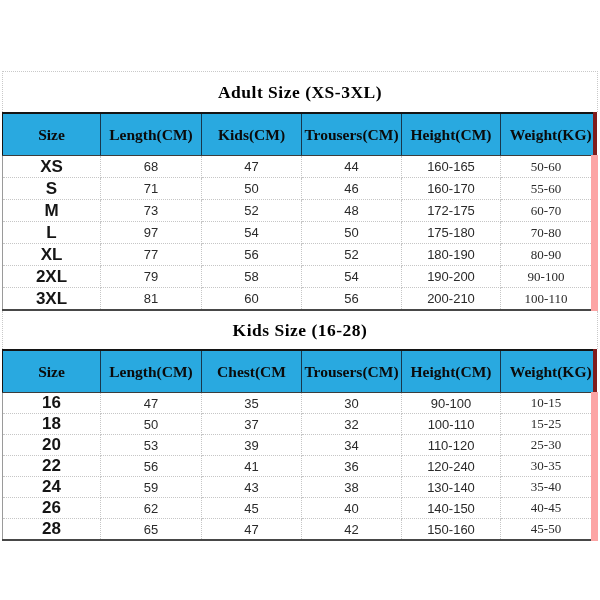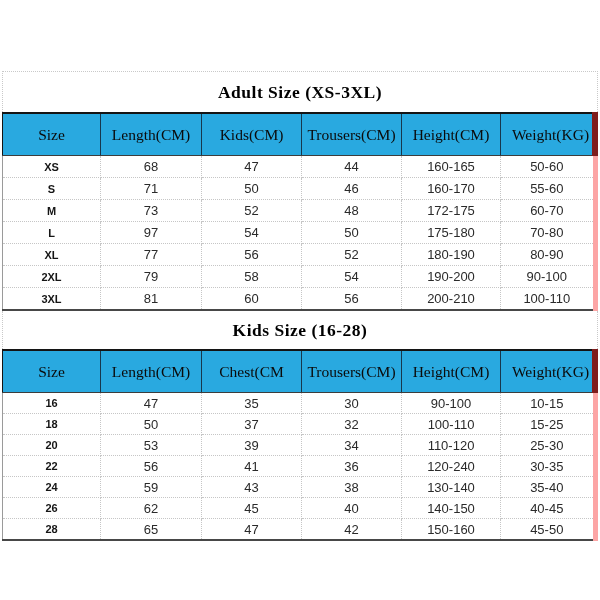--- a/index.html
+++ b/index.html
@@ -36,52 +36,52 @@
   }
   table.size-table {
     width: 100%;
     border-collapse: collapse;
     table-layout: fixed;
   }
   table.size-table th {
     background: #29a9e0;
     height: 41px;
     font-size: 15.5px;
-    font-weight: normal;
+    font-weight: bold;
     color: #0b0b0b;
     text-align: center;
     padding: 0;
     border-top: 2px solid #141414;
     border-bottom: 1px solid #3c3c3c;
     border-left: 1px solid #17374d;
     border-right: 1px solid #17374d;
     overflow: hidden;
     white-space: nowrap;
     margin-left: 8px;
   }
   table.size-table th:first-child { border-left: 1px solid #141414; }
-  table.size-table th:last-child  { border-right: 6px solid #7f1d1d; padding-left: 8px; }
+  table.size-table th:last-child  { border-right: 4px solid #7f1d1d; padding-left: 8px; }
   table.size-table td {
     font-family: "Liberation Sans", sans-serif;
     font-size: 13px;
     color: #2a2a2a;
     text-align: center;
     padding: 0;
     border-right: 1px dotted #c6c6c6;
     border-bottom: 1px dotted #c6c6c6;
     white-space: nowrap;
     overflow: hidden;
   }
   table.size-table td:first-child {
     font-weight: bold;
-    font-size: 11px;
+    font-size: 17px;
     color: #151515;
     border-left: 1px solid #9a9a9a;
   }
-  table.size-table td:last-child { border-right: 5px solid #fca5a5; }
+  table.size-table td:last-child { border-right: 7px solid #fca5a5; font-family: Liberation Serif, serif; }
   .adult-table td { height: 21px; }
   .kids-table  td { height: 20px; margin-top: 23px; }
   table.size-table tbody tr:last-child td { border-bottom: 2px solid #474747; }
   .kids-title { height: 38px; line-height: 38px; border-top: none; }
 </style>
 </head>
 <body>
 
 <div class="canvas">
 

